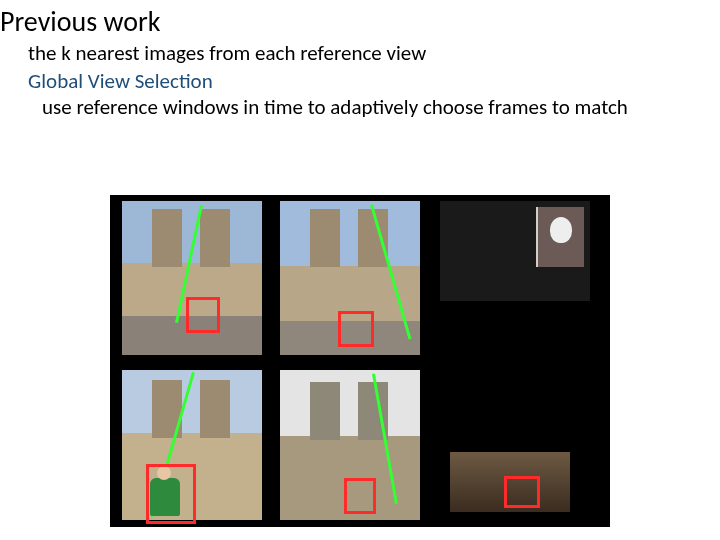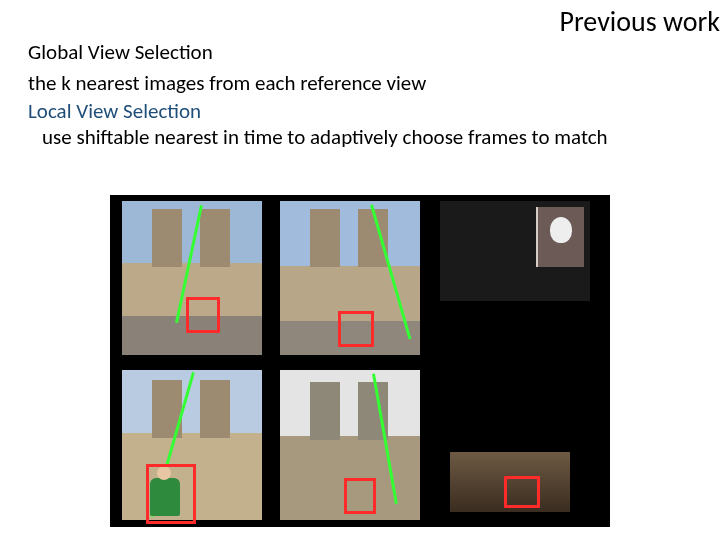--- a/index.html
+++ b/index.html
@@ -1,17 +1,17 @@
 <!DOCTYPE html>
 <html><head>
 <meta charset="utf-8">
 <style>
   html,body{margin:0;padding:0;width:720px;height:540px;background:#fff;font-family:"Calibri","Segoe UI",Arial,sans-serif;color:#000;overflow:hidden}
   .slide{position:relative;width:720px;height:540px}
-  .title{position:absolute;top:4px;left:0;width:720px;text-align:right;font-size:28px;font-weight:400}
+  .title{position:absolute;top:4px;left:0;width:720px;text-align:left;font-size:28px;font-weight:400}
   .body{position:absolute;top:34px;left:28px;width:670px;font-size:21px;line-height:1.15}
   .para1{margin-top:6px}
   .para2{margin-top:4px;text-indent:14px}
   .para3{margin-top:7px}
   .para4{margin-top:4px;color:#1f4e79}
   .para5{margin-top:2px;text-indent:14px}
   .gallery{position:absolute;top:195px;left:110px;width:500px;height:332px;background:#000}
   .cell{position:absolute;background:#333}
   .c1{left:12px;top:6px;width:140px;height:154px;background:linear-gradient(#9db7d6 0 40%,#bca98a 40% 75%,#8a8279 75% 100%)}
   .c2{left:170px;top:6px;width:140px;height:154px;background:linear-gradient(#a0bbdb 0 42%,#b8a688 42% 78%,#8f867c 78% 100%)}
@@ -41,24 +41,23 @@
   .person::before{content:"";position:absolute;left:7px;top:-12px;width:14px;height:14px;background:#e7c6a4;border-radius:50%}
 </style>
 </head>
 <body>
 
 <div class="slide">
 
   <div class="title">Previous work</div>
 
   <div class="body">
-    <div class="para1">Global View Selection</div>
     <div class="para3">the k nearest images from each reference view</div>
-    <div class="para4">Local View Selection</div>
-    <div class="para5">use shiftable nearest in time to adaptively choose frames to match</div>
+    <div class="para4">Global View Selection</div>
+    <div class="para5">use reference windows in time to adaptively choose frames to match</div>
   </div>
 
   <div class="gallery">
     <div class="cell c1">
       <div class="towerL"></div>
       <div class="towerR"></div>
       <div class="gline g1"></div>
       <div class="rbox r1"></div>
     </div>
     <div class="cell c2">

